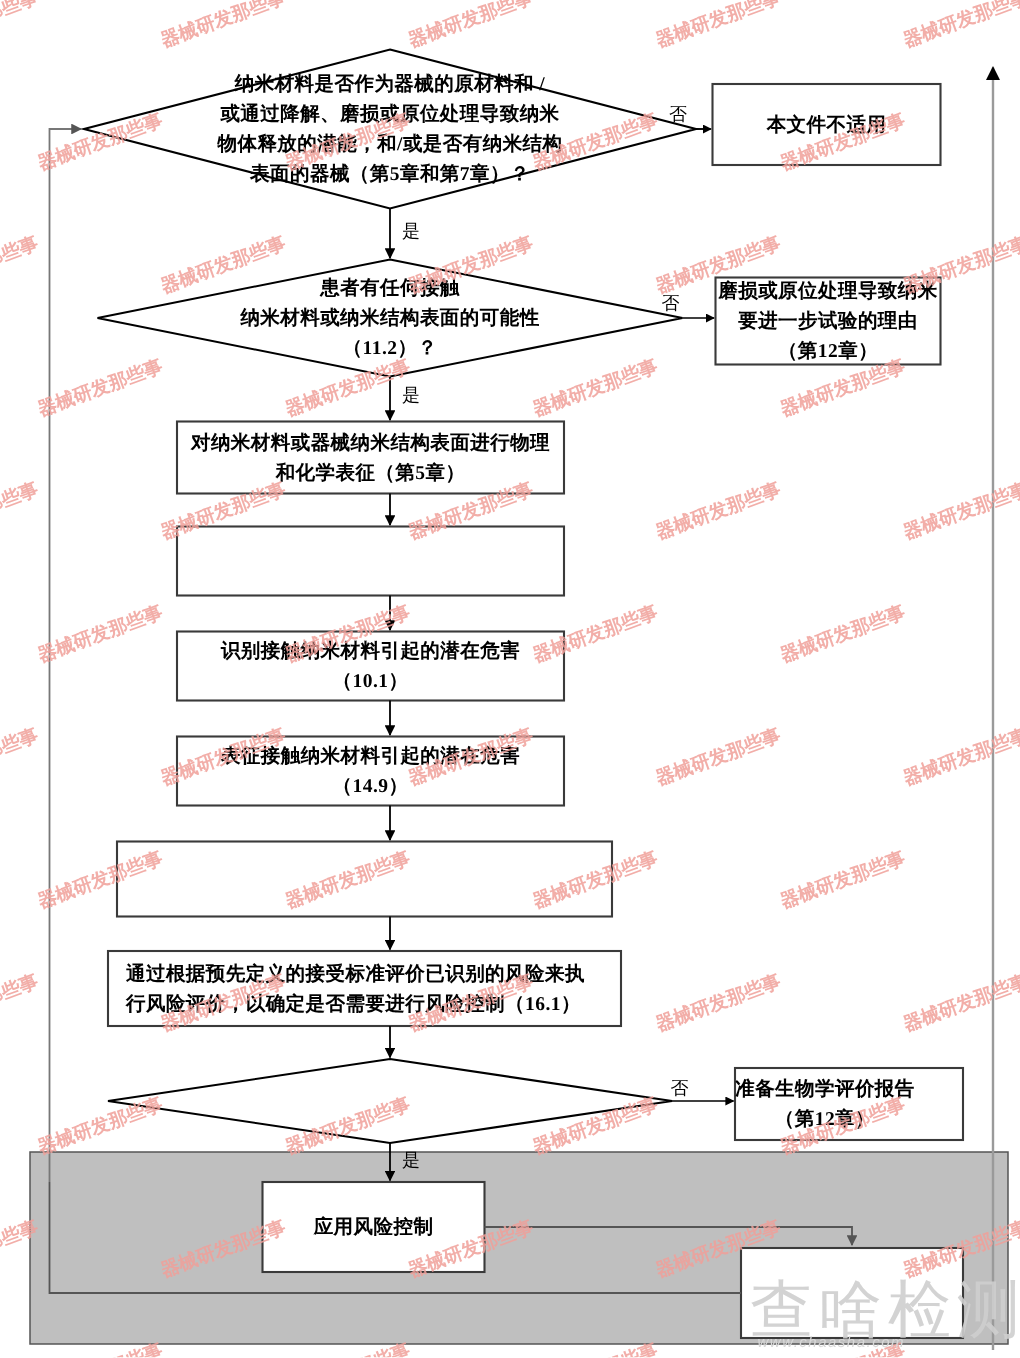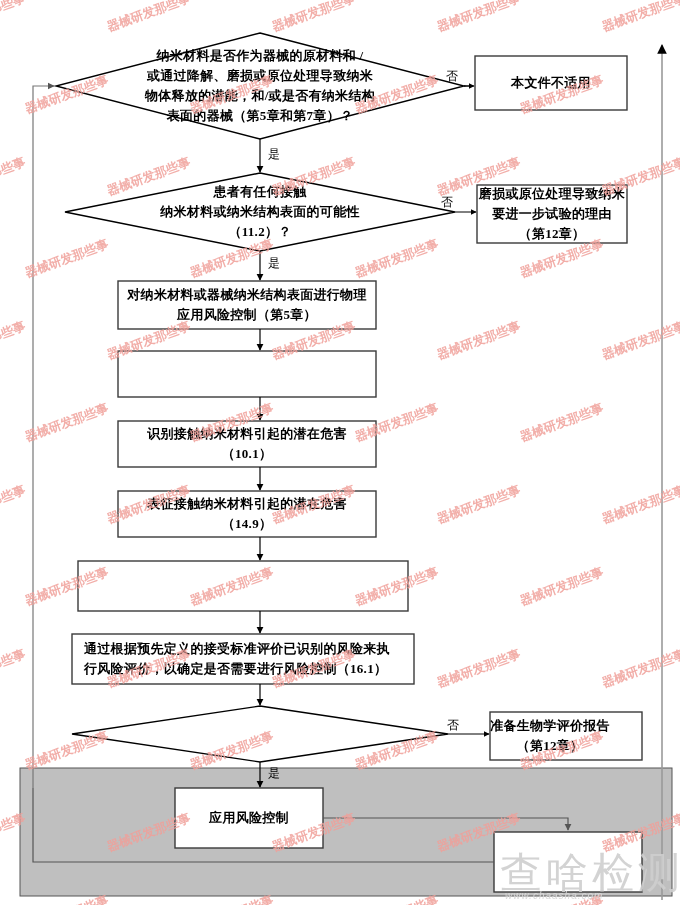--- a/index.html
+++ b/index.html
@@ -164,21 +164,21 @@
 
   <div class="node-text" style="left:110px; top:180px; width:300px; height:64px;">患者有任何接触
 纳米材料或纳米结构表面的可能性
 （11.2）？</div>
 
   <div class="node-text" style="left:477px; top:185px; width:150px; height:58px;">磨损或原位处理导致纳米
 要进一步试验的理由
 （第12章）</div>
 
   <div class="node-text" style="left:118px; top:281px; width:258px; height:48px;">对纳米材料或器械纳米结构表面进行物理
-应用风险控制（第5章）</div>
+和化学表征（第5章）</div>
 
 
   <div class="node-text" style="left:118px; top:421px; width:258px; height:46px;">识别接触纳米材料引起的潜在危害
 （10.1）</div>
 
   <div class="node-text" style="left:118px; top:491px; width:258px; height:46px;">表征接触纳米材料引起的潜在危害
 （14.9）</div>
 
 
   <div class="node-text left-align" style="left:84px; top:634px; width:324px; height:50px;">通过根据预先定义的接受标准评价已识别的风险来执

